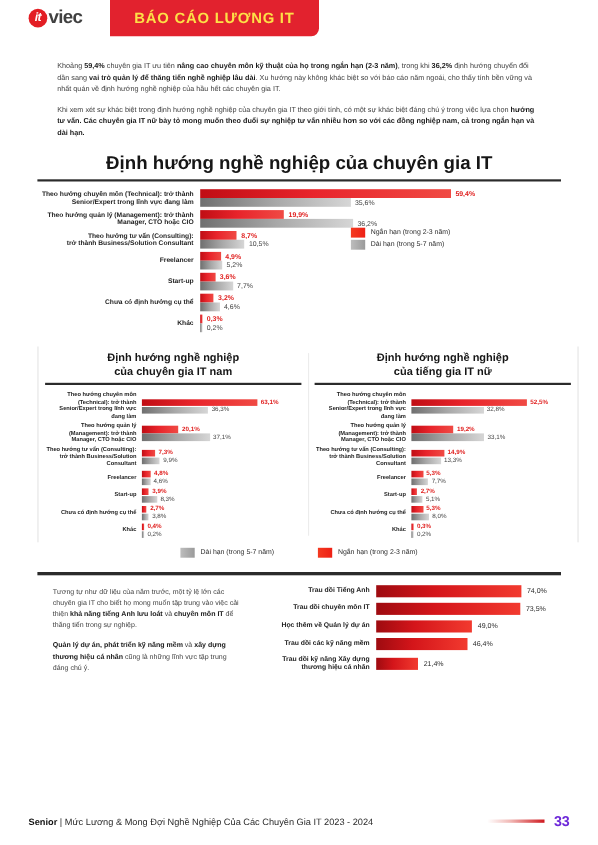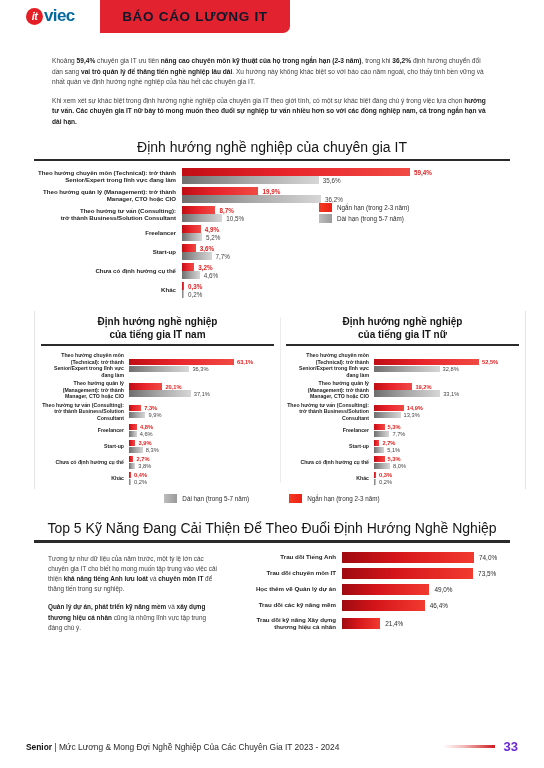--- a/index.html
+++ b/index.html
@@ -19,48 +19,48 @@
     display: flex; align-items: center; gap: 1px;
   }
   .logo-mark {
     width: 17px; height: 17px; border-radius: 50%;
     background: #e31e24; color: #fff;
     font-weight: bold; font-size: 11px; font-style: italic;
     display: flex; align-items: center; justify-content: center;
     letter-spacing: -0.5px;
   }
   .logo-text {
-    font-size: 17px; font-weight: bold; color: #0369a1;
+    font-size: 17px; font-weight: bold; color: #404040;
     letter-spacing: -0.6px;
   }
   .title-banner {
     position: absolute; left: 100px; top: 0;
     height: 33px; min-width: 190px; padding: 0 22px;
     background: #e2222e;
     border-bottom-right-radius: 7px;
     border-bottom-left-radius: 0px;
     display: flex; align-items: center; justify-content: center;
   }
   .title-banner span {
-    color: #0f172a; font-weight: bold; font-size: 13.5px;
+    color: #fde047; font-weight: bold; font-size: 13.5px;
     letter-spacing: 0.7px;
   }
 
   
   .intro { margin: 10px 52px 0 52px; }
   .intro p {
     font-size: 6.6px; line-height: 10.5px; color: #3f3f3f;
     text-align: left; margin-bottom: 8px;
   }
   .intro b { color: #1b1b1b; font-weight: bold; }
 
   
   .section { margin: 0 34px; }
   .sec-title {
-    text-align: center; font-weight: normal; font-size: 14px;
+    text-align: center; font-weight: bold; font-size: 17px;
     color: #161616; padding: 4px 0 4px 0;
   }
   .rule { height: 2.2px; background: #2b2b2b; width: 100%; }
 
   .main-chart { padding: 7px 0 4px 0; position: relative; }
   .row { display: flex; align-items: center; margin-bottom: 3px; }
   .rlabel {
     width: 148px; text-align: right; padding-right: 6px;
     font-size: 6.1px; line-height: 7.6px; font-weight: bold; color: #1d1d1d;
   }
@@ -283,21 +283,21 @@
           <span>Dài hạn (trong 5-7 năm)</span>
         </div>
       </div>
     </div>
   </div>
 
   <div class="pair-wrap">
     <div class="halfcol">
       <div class="half-title">
         <div>Định hướng nghề nghiệp</div>
-        <div>của tiếng gia IT nam</div>
+        <div>của chuyên gia IT nam</div>
       </div>
       <div class="rule"></div>
       <div class="half-chart" id="male-rows">
           <div class="hrow">
             <div class="hlabel">Theo hướng chuyên môn (Technical): trở thành Senior/Expert trong lĩnh vực đang làm</div>
             <div class="hbars">
               <div class="hbar-line">
                 <div class="hbar bar " style="width: 105px; height: 6.5px;"></div>
                 <div class="hv ">63,1%</div>
               </div>
@@ -493,21 +493,20 @@
       <span class="sw grey"></span>
       <span>Dài hạn (trong 5-7 năm)</span>
     </div>
     <div class="lg">
       <span class="sw red"></span>
       <span>Ngắn hạn (trong 2-3 năm)</span>
     </div>
   </div>
 
   <div class="skills-wrap">
-    <div class="sec-title">Top 5 Kỹ Năng Đang Cải Thiện Để Theo Đuổi Định Hướng Nghề Nghiệp</div>
     <div class="rule"></div>
     <div class="skills-body">
       <div class="skills-text">
         <p>Tương tự như dữ liệu của năm trước, một tỷ lệ lớn các chuyên gia IT cho biết họ mong muốn tập trung vào việc cải thiện <b>khả năng tiếng Anh lưu loát</b> và <b>chuyên môn IT</b> để thăng tiến trong sự nghiệp.</p>
         <p><b>Quản lý dự án, phát triển kỹ năng mềm</b> và <b>xây dựng thương hiệu cá nhân</b> cũng là những lĩnh vực tập trung đáng chú ý.</p>
       </div>
       <div class="skills-chart" id="skill-rows">
           <div class="srow">
             <div class="slabel">Trau dồi Tiếng Anh</div>
             <div class="sbarwrap">

